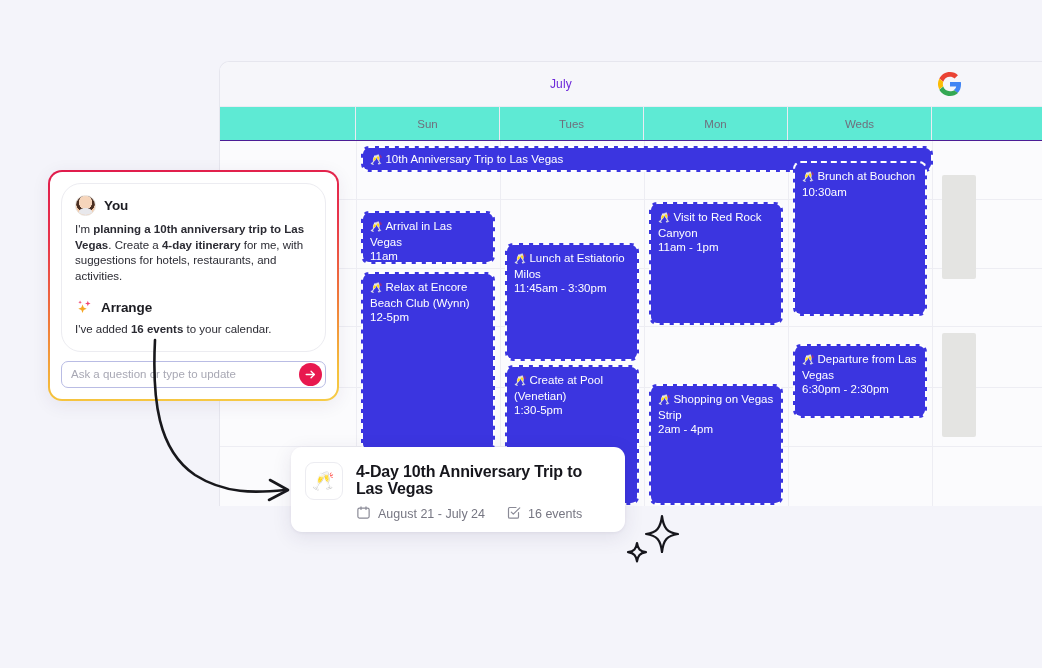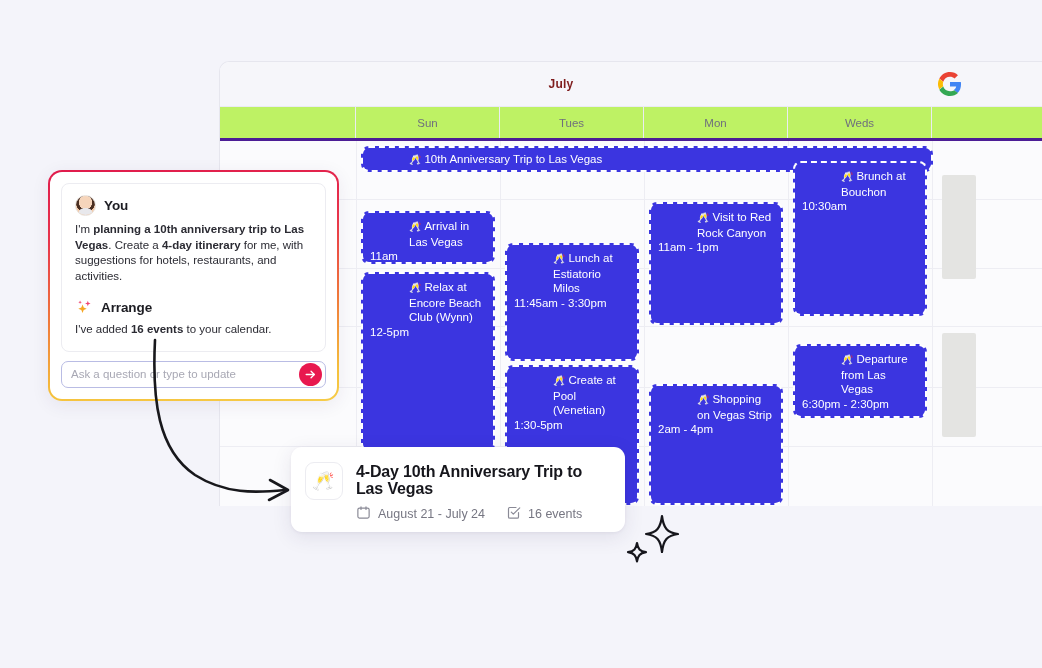--- a/index.html
+++ b/index.html
@@ -38,39 +38,38 @@
     border-bottom: 1px solid #ebebf2;
     background: #f6f6fa;
   }
   .cal-month {
     position: absolute;
     left: 0; right: 0; top: 0; bottom: 0;
     display: flex;
     align-items: center;
     justify-content: center;
     font-size: 12px;
-    color: #7f1d1d;
+    color: #6d28d9;
     letter-spacing: 0.2px;
     padding-right: 140px;
-    font-weight: bold;
   }
   .google-logo {
     position: absolute;
     right: 80px;
     top: 50%;
     transform: translateY(-50%);
     width: 24px;
     height: 24px;
   }
 
   .cal-daybar {
     display: flex;
     height: 34px;
-    background: #bef264;
-    border-bottom: 3px solid #4c1d95;
+    background: #5eead4;
+    border-bottom: 1px solid #4c1d95;
   }
   .cal-daybar .gutter {
     width: 136px;
     flex: none;
     border-right: 1px solid #ebebf2;
   }
   .cal-daybar .daycol {
     width: 144px;
     flex: none;
     border-right: 1px solid #ebebf2;
@@ -114,21 +113,21 @@
     position: absolute;
     background: #3b35e0;
     border: 2px dashed #ffffff;
     border-radius: 8px;
     color: #ffffff;
     font-size: 11.5px;
     line-height: 14.5px;
     padding: 6px 7px 5px 7px;
     overflow: hidden;
   }
-  .evt .title { display: block; margin-left: 39px; }
+  .evt .title { display: block; }
   .evt .time  { display: block; }
   .evt .glyph {
     font-size: 10px;
     margin-right: 3px;
     filter: saturate(1.2);
   }
 
   
   .chat-wrap {
     position: absolute;
@@ -146,21 +145,21 @@
     height: 100%;
     background: #ffffff;
     border-radius: 12px;
     padding: 11px;
     display: flex;
     flex-direction: column;
     gap: 9px;
   }
   .msg-card {
     border: 1px solid #ececf1;
-    border-radius: 8px;
+    border-radius: 20px;
     padding: 11px 13px 13px 13px;
     flex: 1;
   }
   .msg-head {
     display: flex;
     align-items: center;
     gap: 8px;
     margin-bottom: 6px;
   }
   .avatar {

